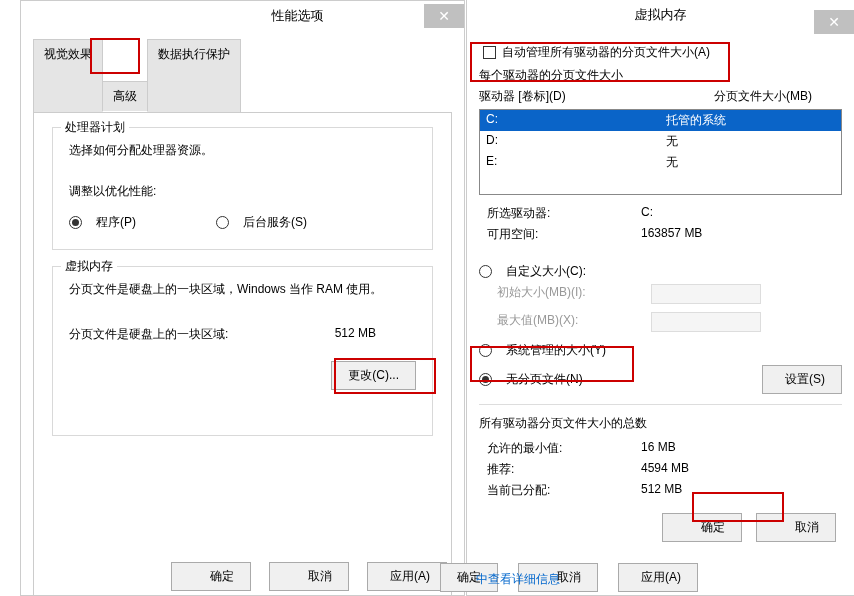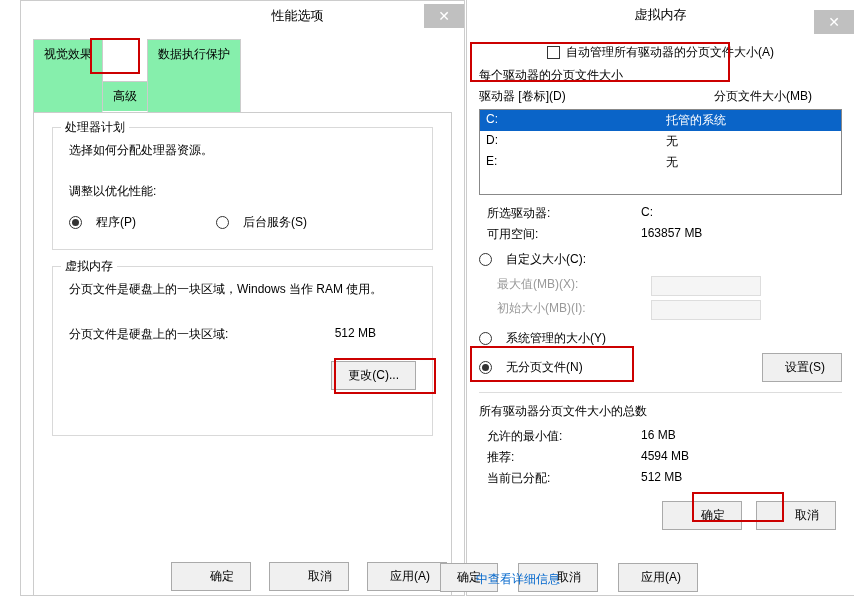--- a/index.html
+++ b/index.html
@@ -9,39 +9,39 @@
 .dialog-right { left: 466px; top: 0; width: 388px; height: 596px; border-top: none; border-right: none; }
 .titlebar { display: flex; justify-content: space-between; align-items: center; background: #fff; height: 30px; }
 .titlebar-left .spacer { width: 150px; }
 .titlebar-right { justify-content: center; position: relative; }
 .titlebar-right .title { position: absolute; left: 50%; transform: translateX(-50%); }
 .title { font-size: 13px; padding: 0 8px; }
 .close-btn { width: 40px; height: 24px; background: #c0c0c0; color: #fff; display: flex; align-items: center; justify-content: center; font-size: 14px; cursor: pointer; }
 .rt-controls { position: absolute; right: 0; top: 0; display: flex; }
 .min-btn { width: 30px; height: 14px; background: #eee; display: flex; align-items: center; justify-content: center; }
 .tabs { display: flex; margin: 8px 12px 0; }
-.tab { padding: 6px 10px; border: 1px solid #ccc; border-bottom: none; background: #86efac; cursor: pointer; font-size: 12px; margin-right: -1px; }
+.tab { padding: 6px 10px; border: 1px solid #ccc; border-bottom: none; background: #e5e5e5; cursor: pointer; font-size: 12px; margin-right: -1px; }
 .tab.active { border-bottom: 1px solid #fff; position: relative; z-index: 2; margin-top: 42px; }
 .tab-panel { border: 1px solid #ccc; margin: 0 12px 8px; padding: 14px 18px; height: 508px; position: relative; }
 .groupbox { border: 1px solid #d9d9d9; padding: 14px 16px 18px; margin-bottom: 16px; position: relative; }
 .groupbox-title { position: absolute; top: -9px; left: 8px; background: #fff; padding: 0 4px; font-size: 12px; }
 .radio-row { display: flex; gap: 80px; margin-top: 14px; }
 .radio-item { display: flex; align-items: center; gap: 14px; }
 .radio { width: 13px; height: 13px; border-radius: 50%; border: 1px solid #333; display: inline-flex; align-items: center; justify-content: center; }
 .radio.checked::after { content: ""; width: 7px; height: 7px; background: #333; border-radius: 50%; }
 .row { display: flex; justify-content: space-between; margin-top: 12px; }
 .btn { border: 1px solid #aaa; background: #f0f0f0; padding: 5px 16px; cursor: pointer; font-size: 12px; min-width: 80px; text-align: right; }
 .redbox { border: 2px solid #c00; position: absolute; pointer-events: none; }
 .r-tab2 { left: 90px; top: 38px; width: 50px; height: 36px; }
 .r-change { left: 334px; top: 358px; width: 102px; height: 36px; }
 .r-auto { left: 470px; top: 42px; width: 260px; height: 40px; }
 .r-nopage { left: 470px; top: 346px; width: 164px; height: 36px; }
 .r-ok { left: 692px; top: 492px; width: 92px; height: 30px; }
 .right-body { padding: 8px 12px 0; }
-.chk-row { display: flex; align-items: center; gap: 6px; padding: 6px 4px; justify-content: center; }
+.chk-row { display: flex; align-items: center; gap: 6px; padding: 6px 4px; }
 .chk { width: 13px; height: 13px; border: 1px solid #333; display: inline-block; }
 .listbox { border: 1px solid #888; height: 86px; margin: 4px 0 10px; overflow: hidden; }
 .listrow { display: flex; padding: 2px 6px; }
 .listrow .c1 { width: 180px; }
 .listrow.sel { background: #0a64c8; color: #fff; }
 .kv { display: flex; margin: 4px 8px; gap: 24px; }
 .kv .k { width: 130px; }
 .disabled { color: #999; }
 .input { border: 1px solid #ccc; width: 110px; height: 20px; background: #fff; }
 .input.disabled { background: #f5f5f5; border-color: #ddd; }
@@ -133,30 +133,30 @@
         </div>
     </div>
     <div class="kv">
         <span class="k">所选驱动器:</span>
         <span>C:</span>
       </div>
     <div class="kv">
         <span class="k">可用空间:</span>
         <span>163857 MB</span>
       </div>
-    <label class="radio-item" style="margin-top:8px">
+    <label class="radio-item" style="margin-top:20px">
       <span class="radio"></span>
       <span>自定义大小(C):</span>
     </label>
+    <div class="kv disabled" style="margin-left:18px">
+        <span class="k">初始大小(MB)(I):</span>
+        <span class="input disabled"></span>
+      </div>
     <div class="kv disabled" style="margin-left:18px;margin-top:8px">
         <span class="k">最大值(MB)(X):</span>
-        <span class="input disabled"></span>
-      </div>
-    <div class="kv disabled" style="margin-left:18px">
-        <span class="k">初始大小(MB)(I):</span>
         <span class="input disabled"></span>
       </div>
     <label class="radio-item" style="margin-top:10px">
       <span class="radio"></span>
       <span>系统管理的大小(Y)</span>
     </label>
     <div style="display:flex;justify-content:space-between;align-items:center;margin-top:6px">
       <label class="radio-item">
         <span class="radio checked"></span>
         <span>无分页文件(N)</span>

